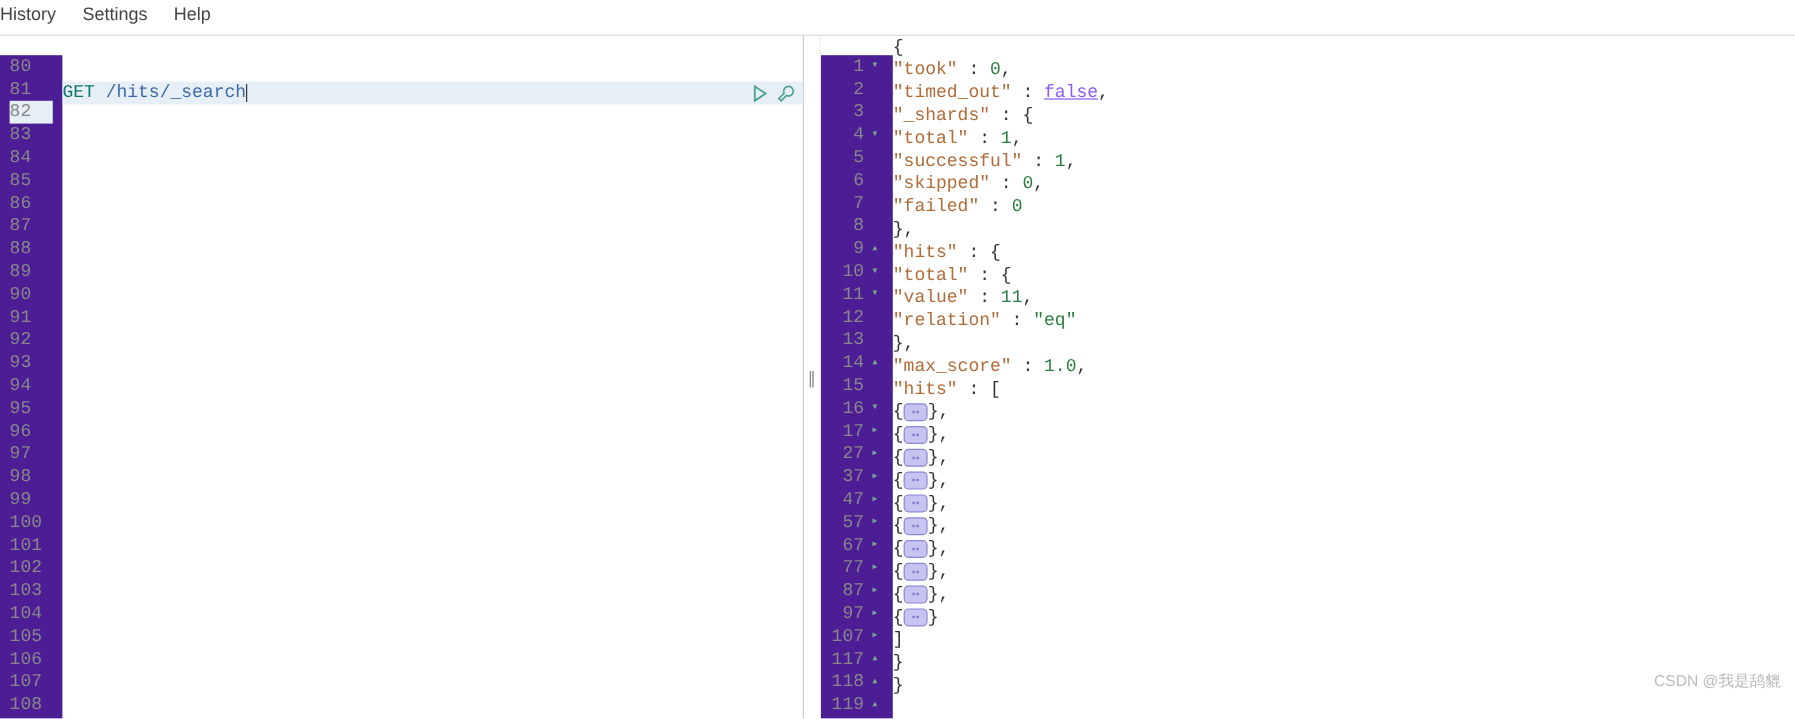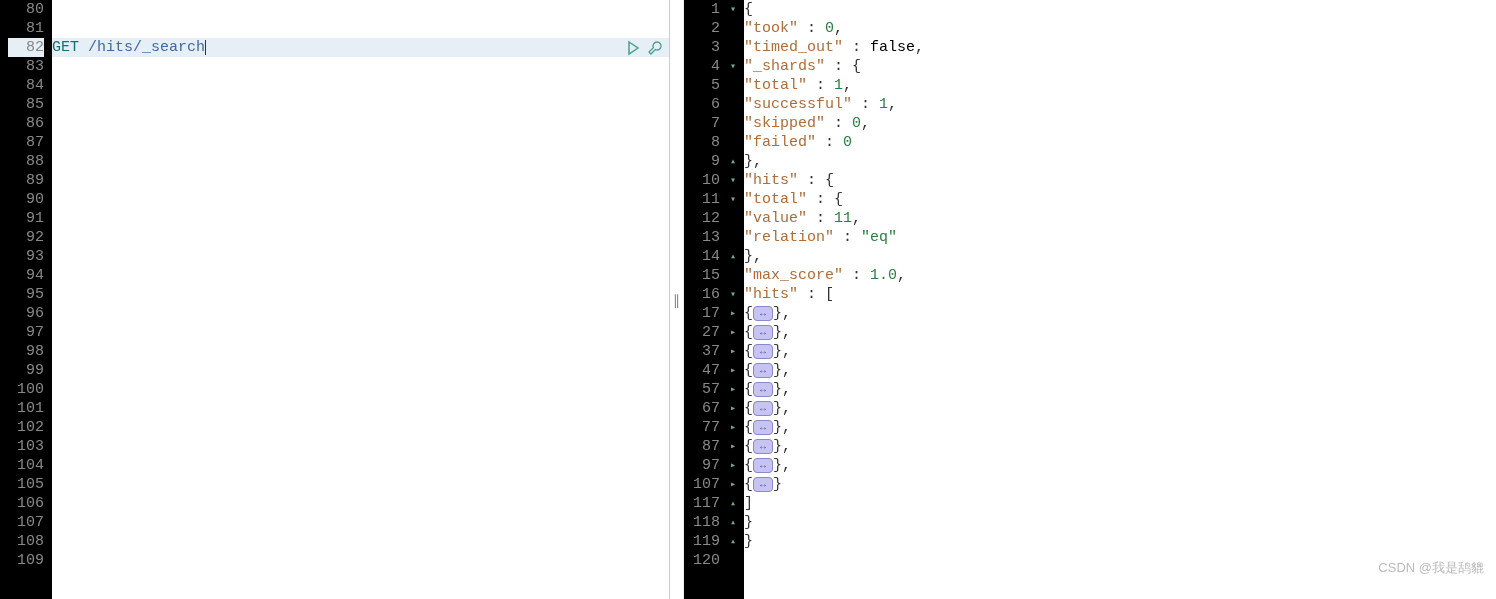--- a/index.html
+++ b/index.html
@@ -5,52 +5,57 @@
   * { box-sizing: border-box; }
   html,body { margin:0; padding:0; font-family: "Segoe UI", Arial, sans-serif; font-size:14px; color:#333; background:#fff; height:100%; }
   .app { width:1496px; height:599px; display:flex; flex-direction:column; overflow:hidden; position:relative; }
   .menubar { display:flex; gap:22px; padding:4px 0 8px 0; font-size:15px; color:#444; border-bottom:1px solid #ddd; }
   .menubar span { cursor:default; }
   .panes { flex:1; display:flex; overflow:hidden; position:relative; }
   .pane { display:flex; overflow:hidden; font-family: Menlo, Consolas, "Courier New", monospace; font-size:15px; }
   .pane.left { width:670px; border-right:1px solid #ccc; }
   .pane.right { flex:1; }
   .divider { width:14px; display:flex; align-items:center; justify-content:center; color:#888; font-size:14px; user-select:none; border-right:1px solid #eee; }
-  .gutter { background:#000000; text-align:right; color:#888; padding:0 8px; user-select:none; line-height:19px; white-space:pre; overflow:hidden; }
+  .gutter { background:#4c1d95; color:#888; padding:0 8px; user-select:none; line-height:19px; white-space:pre; overflow:hidden;margin-top:16px; }
   .gutter.right { width:60px; }
   .gutter.left  { width:52px; }
   .code  { flex:1; white-space:pre; line-height:19px; position:relative; overflow:hidden; }
   .ln { height:19px; }
   .ln.row { display:flex; align-items:center; }
   .fold { display:inline-block; width:10px; color:#7a8; font-size:10px; margin-left:4px; }
   .gut-row { display:flex; justify-content:flex-end; align-items:center; height:19px; gap:2px; }
 
   .active { background:#e6eef6; }
   .req .method { color:#0f766e; }
   .req .path   { color:#3d6aa8; }
   .actions { position:absolute; right:6px; display:flex; gap:6px; color:#4aa08a; }
   .actions svg { width:16px; height:16px; }
 
   .key { color:#b06c37; }
   .punc { color:#333; }
   .num { color:#2a7f3f; }
-  .bool { color:#000000; }
+  .bool { color:#8b5cf6;text-decoration:underline; }
   .str { color:#2a7f3f; }
 
   .foldtag { display:inline-flex; align-items:center; background:#c7c4f2; border:1px solid #8a86d6; border-radius:4px; height:15px; padding:0 6px; font-size:10px; color:#504cae; vertical-align:middle; }
   .foldtag::before { content:"↔"; }
 
   .watermark { position:absolute; right:12px; bottom:22px; color:#bbb; font-size:13px; font-family: Arial, sans-serif; }
 
   .cursor { display:inline-block; width:1px; height:15px; background:#333; vertical-align:middle; }
 </style>
 </head>
 <body>
 <div class="app">
 
+  <div class="menubar">
+    <span>History</span>
+    <span>Settings</span>
+    <span>Help</span>
+  </div>
 
   <div class="panes">
 
     <div class="pane left">
       <div class="gutter left" id="left-gutter"><div class="ln">80</div><div class="ln">81</div><div class="ln active">82</div><div class="ln">83</div><div class="ln">84</div><div class="ln">85</div><div class="ln">86</div><div class="ln">87</div><div class="ln">88</div><div class="ln">89</div><div class="ln">90</div><div class="ln">91</div><div class="ln">92</div><div class="ln">93</div><div class="ln">94</div><div class="ln">95</div><div class="ln">96</div><div class="ln">97</div><div class="ln">98</div><div class="ln">99</div><div class="ln">100</div><div class="ln">101</div><div class="ln">102</div><div class="ln">103</div><div class="ln">104</div><div class="ln">105</div><div class="ln">106</div><div class="ln">107</div><div class="ln">108</div><div class="ln">109</div></div>
       <div class="code" id="left-code"><div class="ln row"></div><div class="ln row"></div><div class="ln row active"><span class="req"><span class="method">GET</span> <span class="path">/hits/_search</span><span class="cursor"></span></span><span class="actions"><svg viewBox="0 0 16 16">
                 <path d="M4 2 L13 8 L4 14 Z" fill="none" stroke="#4aa08a" stroke-width="1.5"></path>
               </svg><svg viewBox="0 0 16 16">
                 <path d="M10 2a4 4 0 0 0-3.6 5.7L2 12l2 2 4.3-4.4A4 4 0 1 0 10 2z" fill="none" stroke="#4aa08a" stroke-width="1.3"></path>
               </svg></span></div><div class="ln row"></div><div class="ln row"></div><div class="ln row"></div><div class="ln row"></div><div class="ln row"></div><div class="ln row"></div><div class="ln row"></div><div class="ln row"></div><div class="ln row"></div><div class="ln row"></div><div class="ln row"></div><div class="ln row"></div><div class="ln row"></div><div class="ln row"></div><div class="ln row"></div><div class="ln row"></div><div class="ln row"></div><div class="ln row"></div><div class="ln row"></div><div class="ln row"></div><div class="ln row"></div><div class="ln row"></div><div class="ln row"></div><div class="ln row"></div><div class="ln row"></div><div class="ln row"></div><div class="ln row"></div></div>

